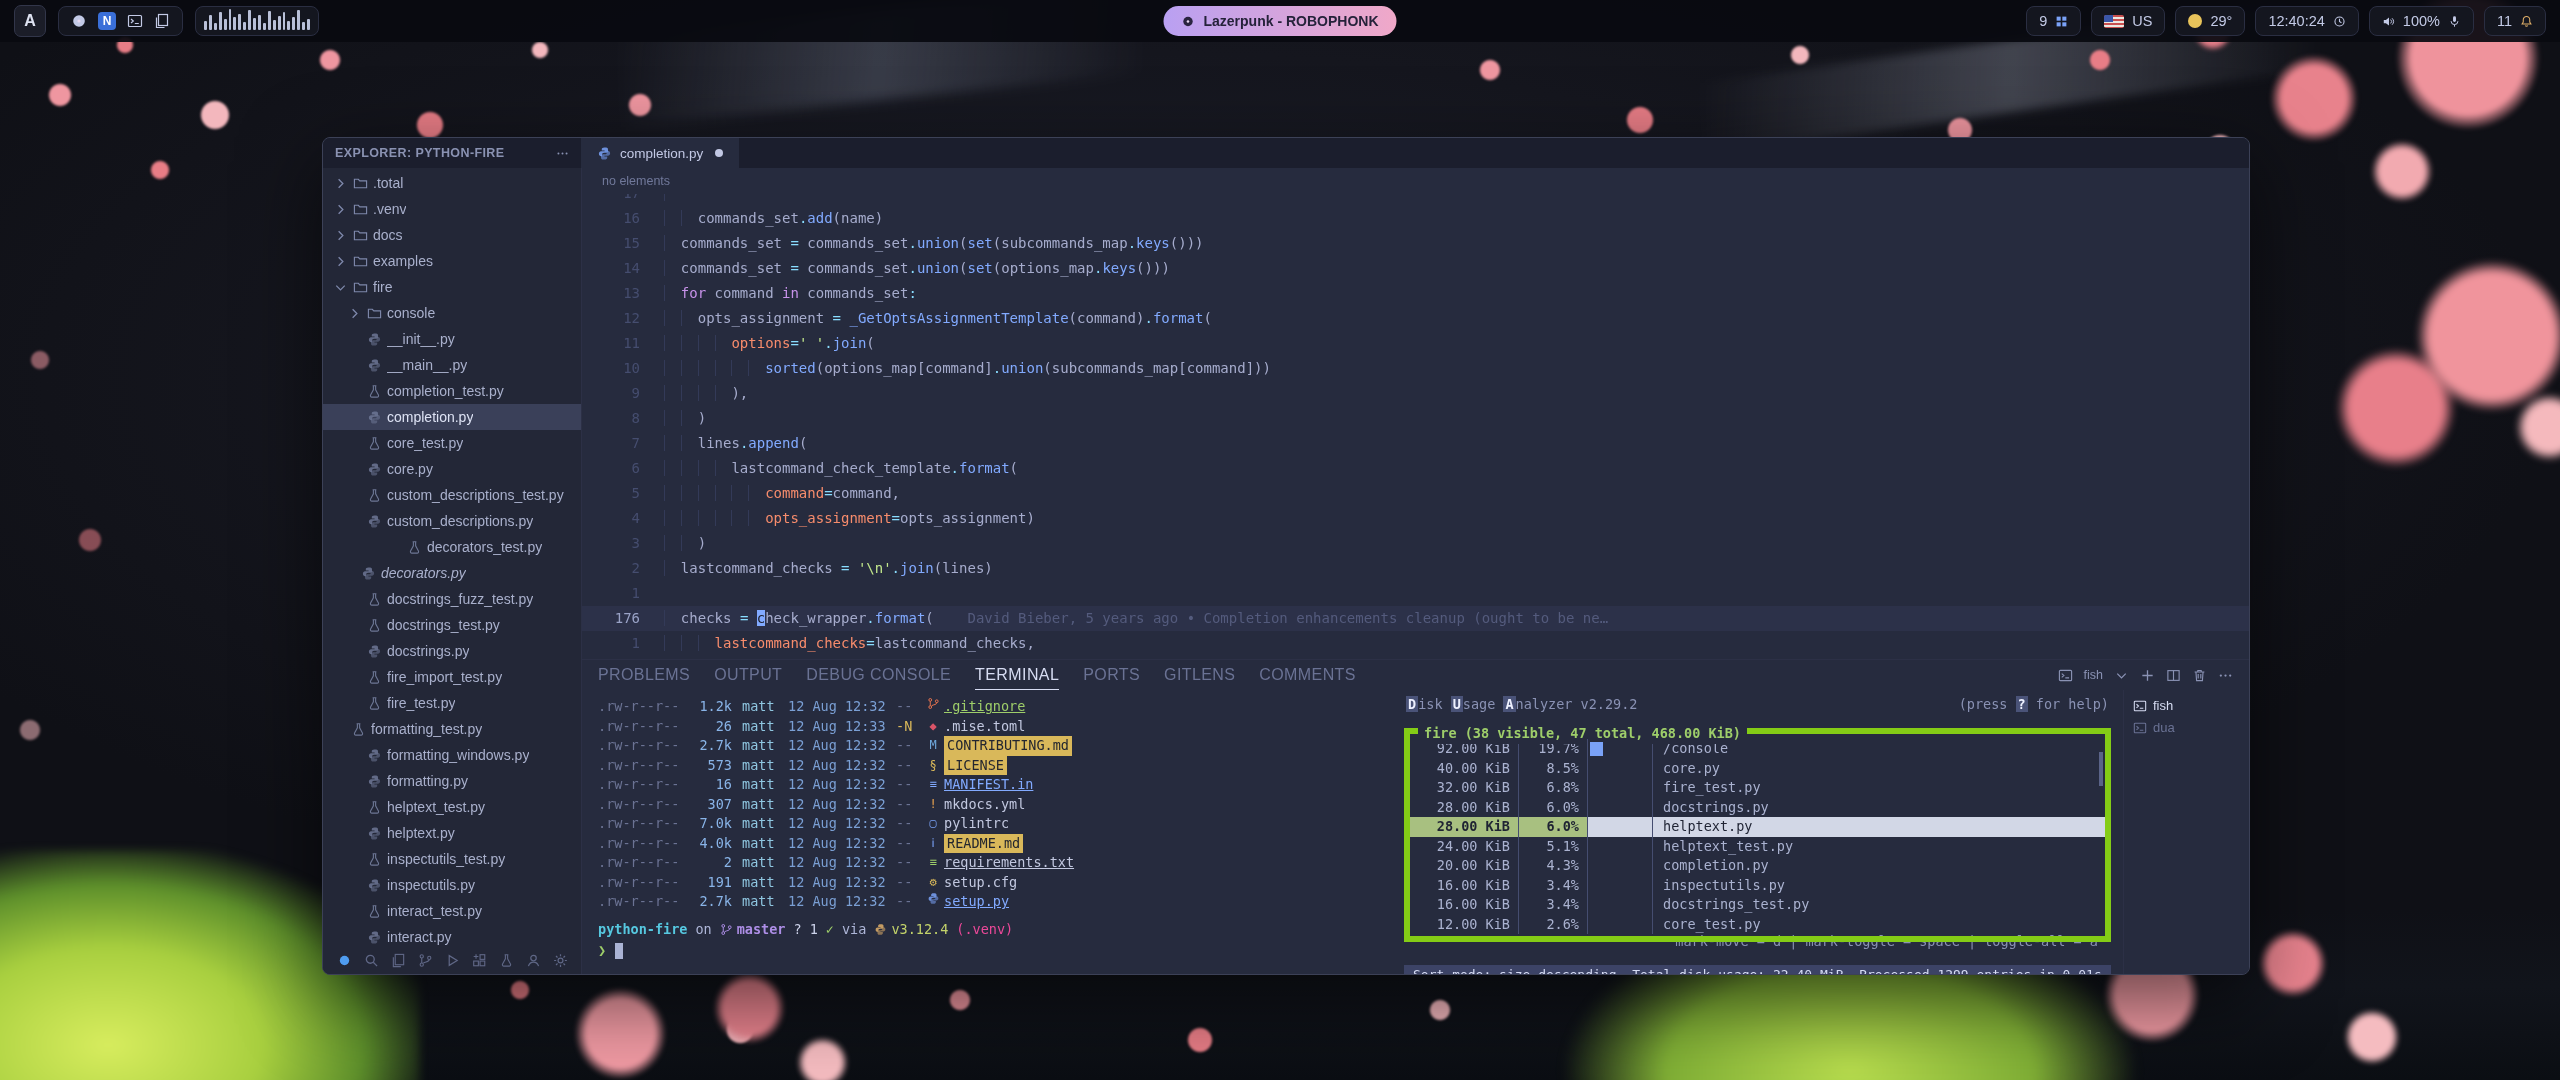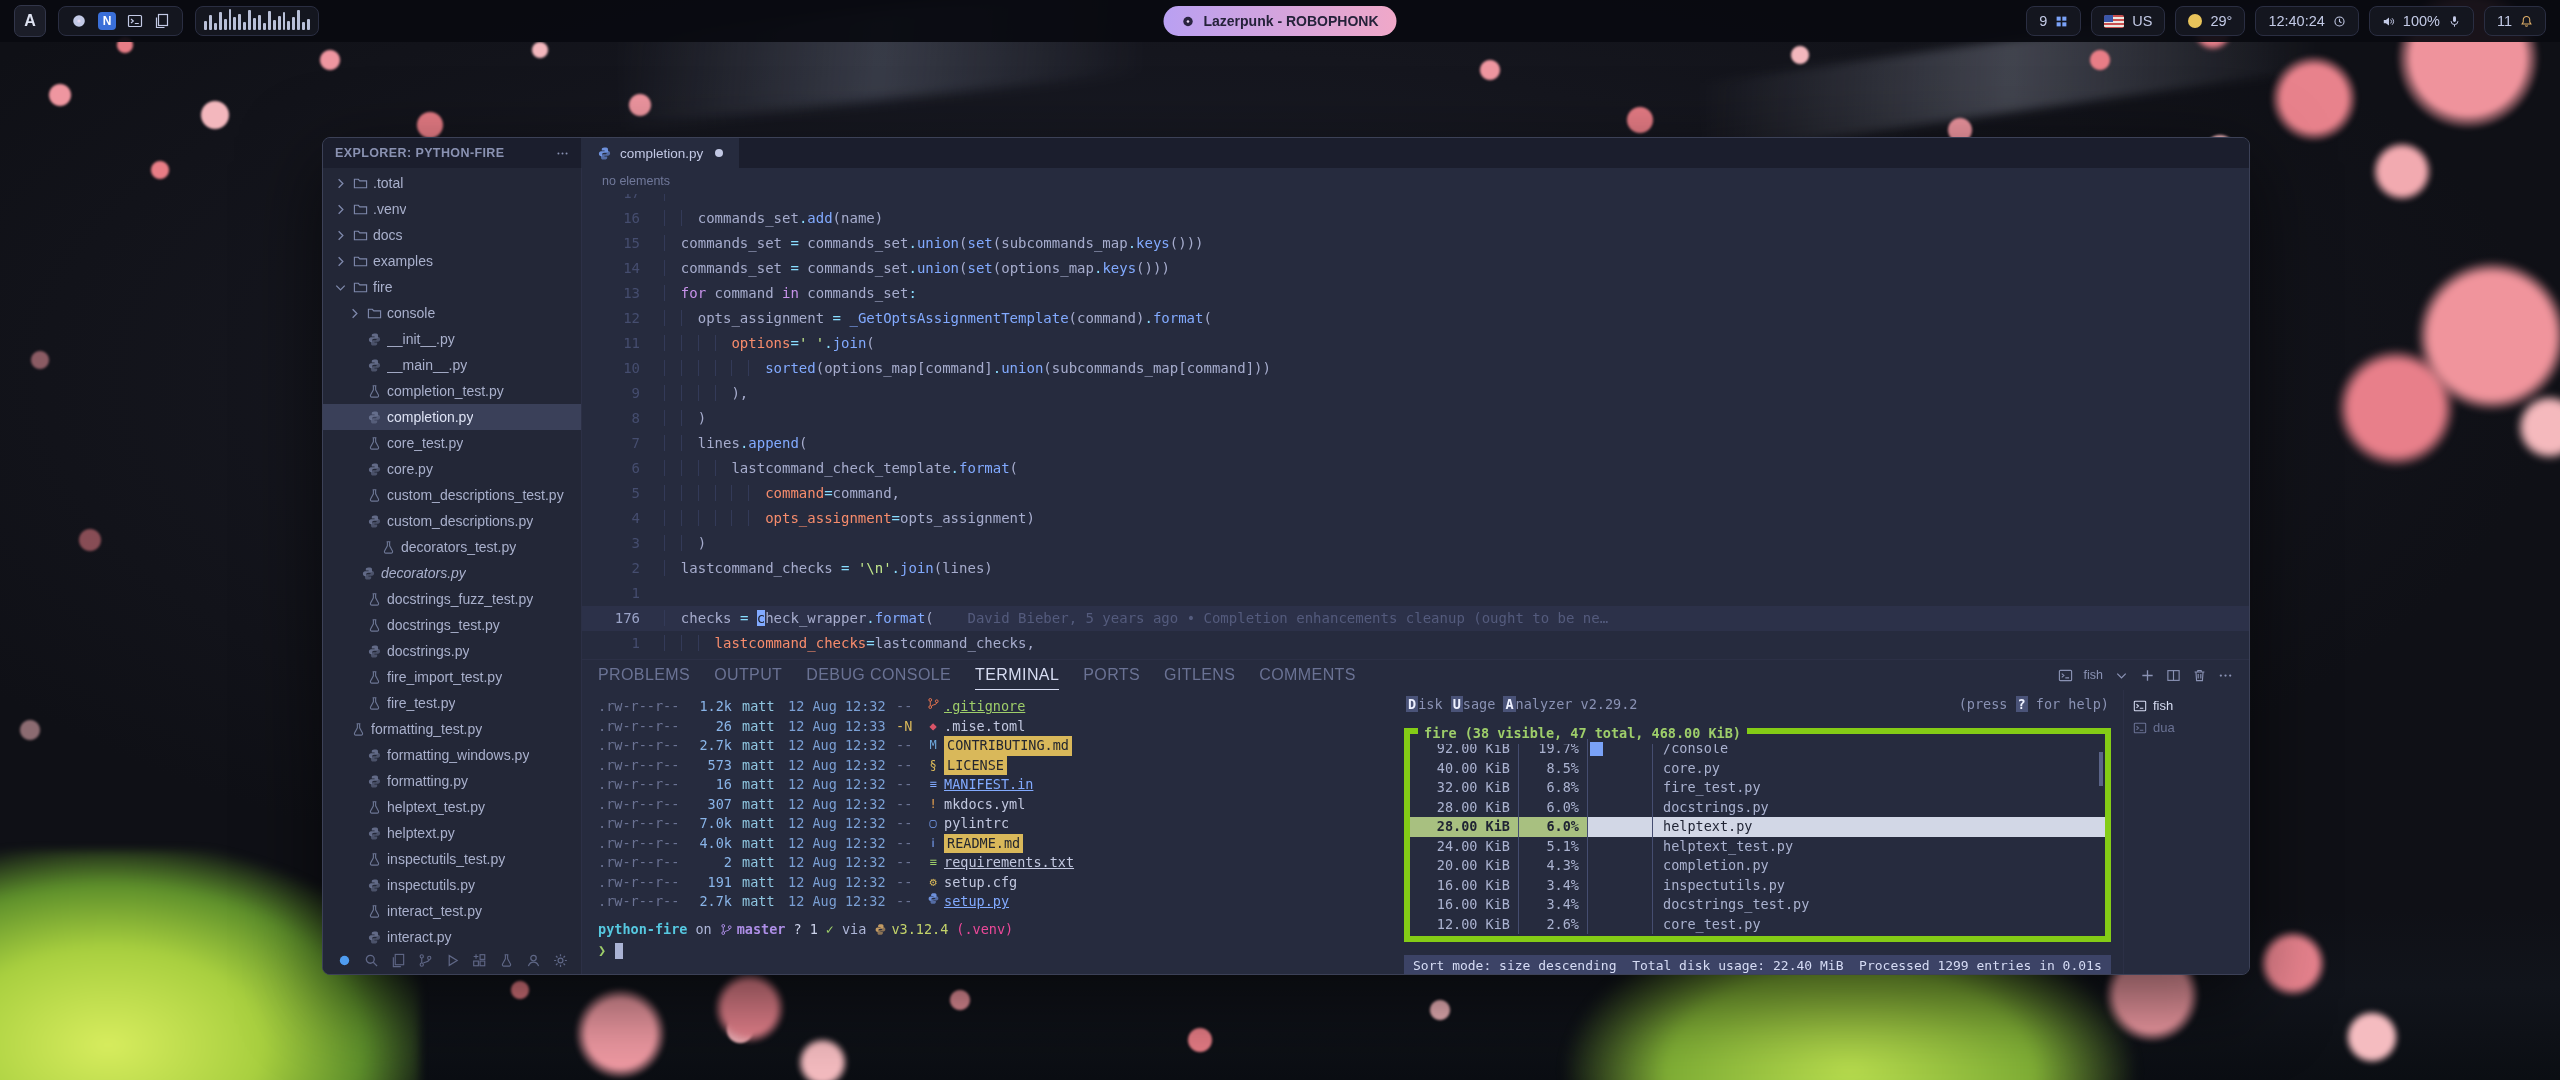--- a/index.html
+++ b/index.html
@@ -524,21 +524,21 @@
           <div class="trow" style="padding-left: 24px;">
             <span class="ic-sp"></span>
             <span class="ic pyic">
               <svg viewBox="0 0 16 16">
                 <path d="M7.9 1.6c-1.9 0-2.8.8-2.8 1.9v1.4h3v.7H4.3c-1.2 0-2.3 1-2.3 2.6s1.1 2.7 2.3 2.7h1v-1.5c0-1.2 1-2.2 2.2-2.2h2.4c1 0 1.8-.8 1.8-1.9V3.5c0-1-.8-1.9-1.9-1.9z" fill="currentColor" opacity=".85"></path>
                 <path d="M8.1 14.4c1.9 0 2.8-.8 2.8-1.9v-1.4h-3v-.7h3.8c1.2 0 2.3-1 2.3-2.6S12.9 5.1 11.7 5.1h-1v1.5c0 1.2-1 2.2-2.2 2.2H6.1c-1 0-1.8.8-1.8 1.9v1.8c0 1 .8 1.9 1.9 1.9z" fill="currentColor" opacity=".55"></path>
               </svg>
             </span>
             <span class="tlabel">custom_descriptions.py</span>
           </div>
-          <div class="trow" style="padding-left: 38px;">
+          <div class="trow" style="padding-left: 24px; margin-left: 40px;">
             <span class="ic-sp"></span>
             <span class="ic pyic">
               <svg viewBox="0 0 16 16">
                 <path d="M6 1.8h4M6.8 1.8v4.4l-3 5.6c-.5 1 .2 2.2 1.3 2.2h5.8c1.1 0 1.8-1.2 1.3-2.2l-3-5.6V1.8" fill="none" stroke="currentColor" stroke-width="1.2"></path>
               </svg>
             </span>
             <span class="tlabel">decorators_test.py</span>
           </div>
           <div class="trow" style="padding-left: 18px; font-style: italic;">
             <span class="ic-sp"></span>
@@ -931,20 +931,23 @@
                   </div>
                   <div class="drow">
                     <span class="dsize">12.00 KiB</span>
                     <span class="dpct">2.6%</span>
                     <span class="dbar"></span>
                     <span class="dname">core_test.py</span>
                   </div>
                 </div>
               <div class="dua-scroll"></div>
             </div>
+            <div class="dua-helpline">
+              <span>mark-move = d | mark-toggle = space | toggle-all = a</span>
+            </div>
             <div class="dua-status">Sort mode: size descending  Total disk usage: 22.40 MiB  Processed 1299 entries in 0.01s</div>
           </div>
 
           <div class="term-list" id="termlist">
               <div class="tl-row active">
                 <span class="ic ">
                   <svg viewBox="0 0 16 16">
                     <rect x="1.5" y="2.5" width="13" height="11" rx="1" fill="none" stroke="currentColor" stroke-width="1.2"></rect>
                     <path d="M4 6l2.3 2L4 10M7.8 10.5h4" fill="none" stroke="currentColor" stroke-width="1.2"></path>
                   </svg>

